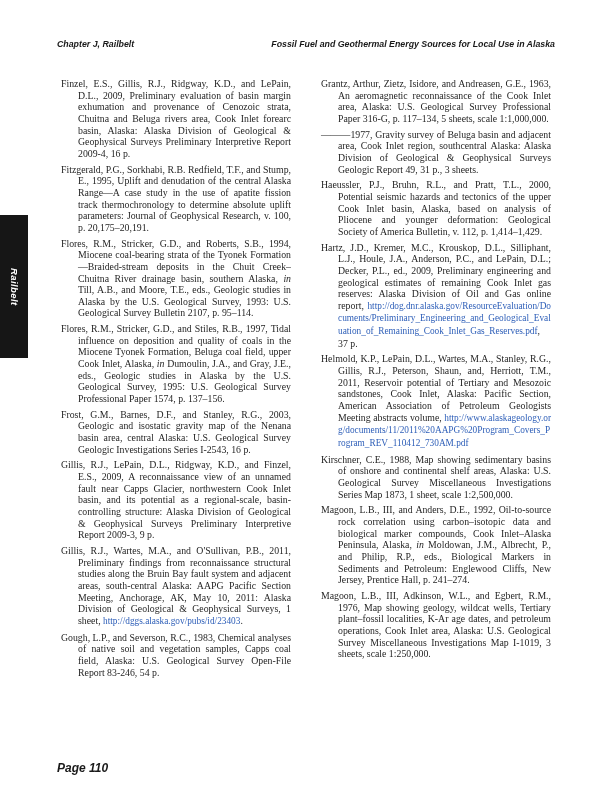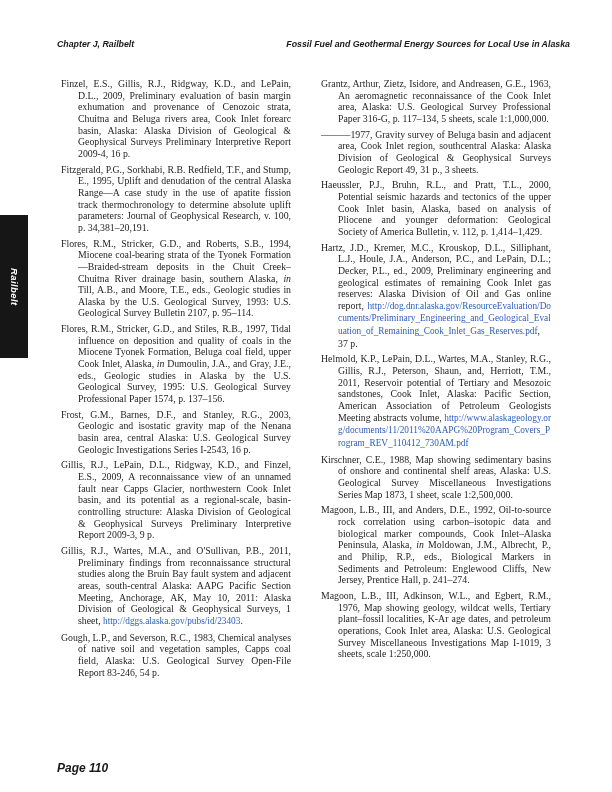--- a/index.html
+++ b/index.html
@@ -14,21 +14,21 @@
     height: 792px;
     background: #ffffff;
     font-family: "Liberation Serif", serif;
     color: var(--body-text);
     overflow: hidden;
   }
   .running-header {
     position: absolute;
     top: 39px;
     left: 57px;
-    right: 42px;
+    right: 57px;
     display: flex;
     justify-content: space-between;
     align-items: baseline;
     font-family: "Liberation Sans", sans-serif;
     font-style: italic;
     font-weight: 600;
     font-size: 8.8px;
     color: #1a1a1a;
   }
   .side-tab {
@@ -99,21 +99,21 @@
     <span class="hdr-right">Fossil Fuel and Geothermal Energy Sources for Local Use in Alaska</span>
   </div>
 
   <div class="side-tab">
     <span class="tab-label">Railbelt</span>
   </div>
 
   <div class="columns">
     <div class="col">
         <p class="ref"><span class="seg-plain">Finzel, E.S., Gillis, R.J., Ridgway, K.D., and LePain, D.L., 2009, Preliminary evaluation of basin margin exhumation and provenance of Cenozoic strata, Chuitna and Beluga rivers area, Cook Inlet forearc basin, Alaska: Alaska Division of Geological &amp; Geophysical Surveys Preliminary Interpretive Report 2009-4, 16 p.</span></p>
-        <p class="ref"><span class="seg-plain">Fitzgerald, P.G., Sorkhabi, R.B. Redfield, T.F., and Stump, E., 1995, Uplift and denudation of the central Alaska Range—A case study in the use of apatite fission track thermochronology to determine absolute uplift parameters: Journal of Geophysical Research, v. 100, p. 34,381–20,191.</span></p>
+        <p class="ref"><span class="seg-plain">Fitzgerald, P.G., Sorkhabi, R.B. Redfield, T.F., and Stump, E., 1995, Uplift and denudation of the central Alaska Range—A case study in the use of apatite fission track thermochronology to determine absolute uplift parameters: Journal of Geophysical Research, v. 100, p. 20,175–20,191.</span></p>
         <p class="ref"><span class="seg-plain">Flores, R.M., Stricker, G.D., and Roberts, S.B., 1994, Miocene coal-bearing strata of the Tyonek Formation—Braided-stream deposits in the Chuit Creek–Chuitna River drainage basin, southern Alaska, </span><span class="seg-italic">in</span><span class="seg-plain"> Till, A.B., and Moore, T.E., eds., Geologic studies in Alaska by the U.S. Geological Survey, 1993: U.S. Geological Survey Bulletin 2107, p. 95–114.</span></p>
         <p class="ref"><span class="seg-plain">Flores, R.M., Stricker, G.D., and Stiles, R.B., 1997, Tidal influence on deposition and quality of coals in the Miocene Tyonek Formation, Beluga coal field, upper Cook Inlet, Alaska, </span><span class="seg-italic">in</span><span class="seg-plain"> Dumoulin, J.A., and Gray, J.E., eds., Geologic studies in Alaska by the U.S. Geological Survey, 1995: U.S. Geological Survey Professional Paper 1574, p. 137–156.</span></p>
         <p class="ref"><span class="seg-plain">Frost, G.M., Barnes, D.F., and Stanley, R.G., 2003, Geologic and isostatic gravity map of the Nenana basin area, central Alaska: U.S. Geological Survey Geologic Investigations Series I-2543, 16 p.</span></p>
         <p class="ref"><span class="seg-plain">Gillis, R.J., LePain, D.L., Ridgway, K.D., and Finzel, E.S., 2009, A reconnaissance view of an unnamed fault near Capps Glacier, northwestern Cook Inlet basin, and its potential as a regional-scale, basin-controlling structure: Alaska Division of Geological &amp; Geophysical Surveys Preliminary Interpretive Report 2009-3, 9 p.</span></p>
         <p class="ref"><span class="seg-plain">Gillis, R.J., Wartes, M.A., and O'Sullivan, P.B., 2011, Preliminary findings from reconnaissance structural studies along the Bruin Bay fault system and adjacent areas, south-central Alaska: AAPG Pacific Section Meeting, Anchorage, AK, May 10, 2011: Alaska Division of Geological &amp; Geophysical Surveys, 1 sheet, </span><span class="seg-link">http://dggs.alaska.gov/pubs/id/23403</span><span class="seg-plain">.</span></p>
         <p class="ref"><span class="seg-plain">Gough, L.P., and Severson, R.C., 1983, Chemical analyses of native soil and vegetation samples, Capps coal field, Alaska: U.S. Geological Survey Open-File Report 83-246, 54 p.</span></p>
       </div>
     <div class="col">
         <p class="ref"><span class="seg-plain">Grantz, Arthur, Zietz, Isidore, and Andreasen, G.E., 1963, An aeromagnetic reconnaissance of the Cook Inlet area, Alaska: U.S. Geological Survey Professional Paper 316-G, p. 117–134, 5 sheets, scale 1:1,000,000.</span></p>
         <p class="ref"><span class="seg-plain">———1977, Gravity survey of Beluga basin and adjacent area, Cook Inlet region, southcentral Alaska: Alaska Division of Geological &amp; Geophysical Surveys Geologic Report 49, 31 p., 3 sheets.</span></p>

